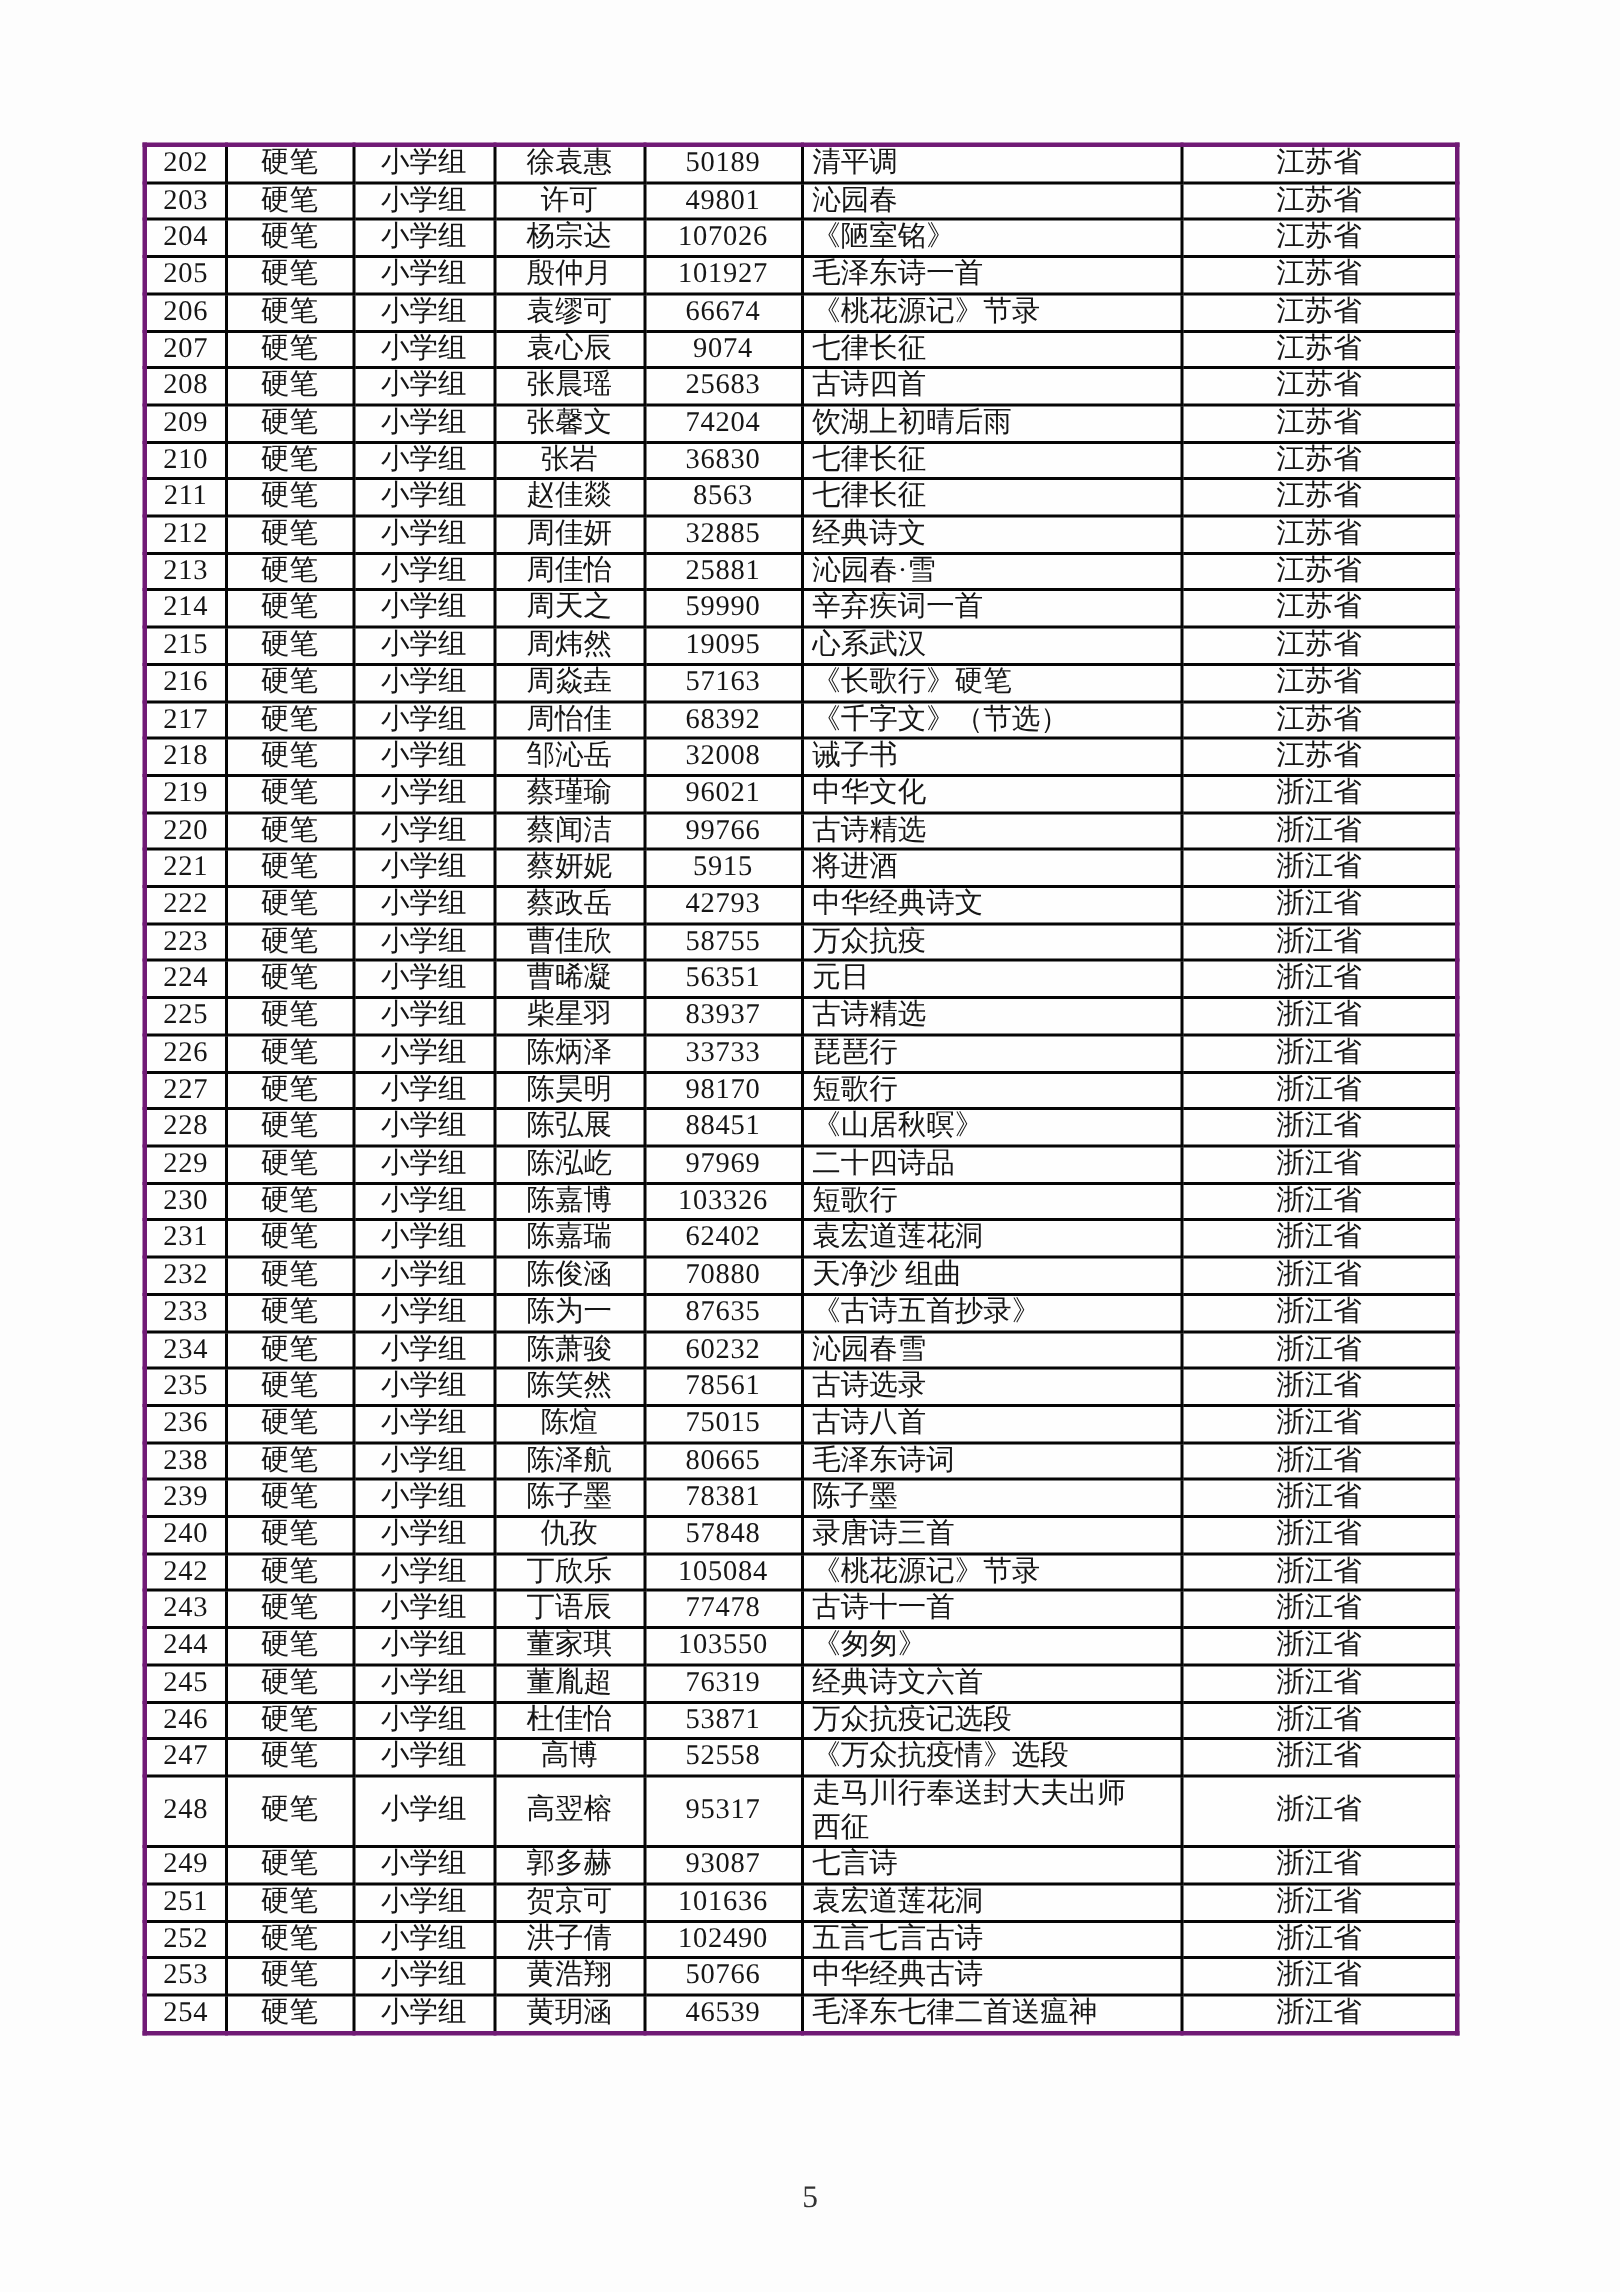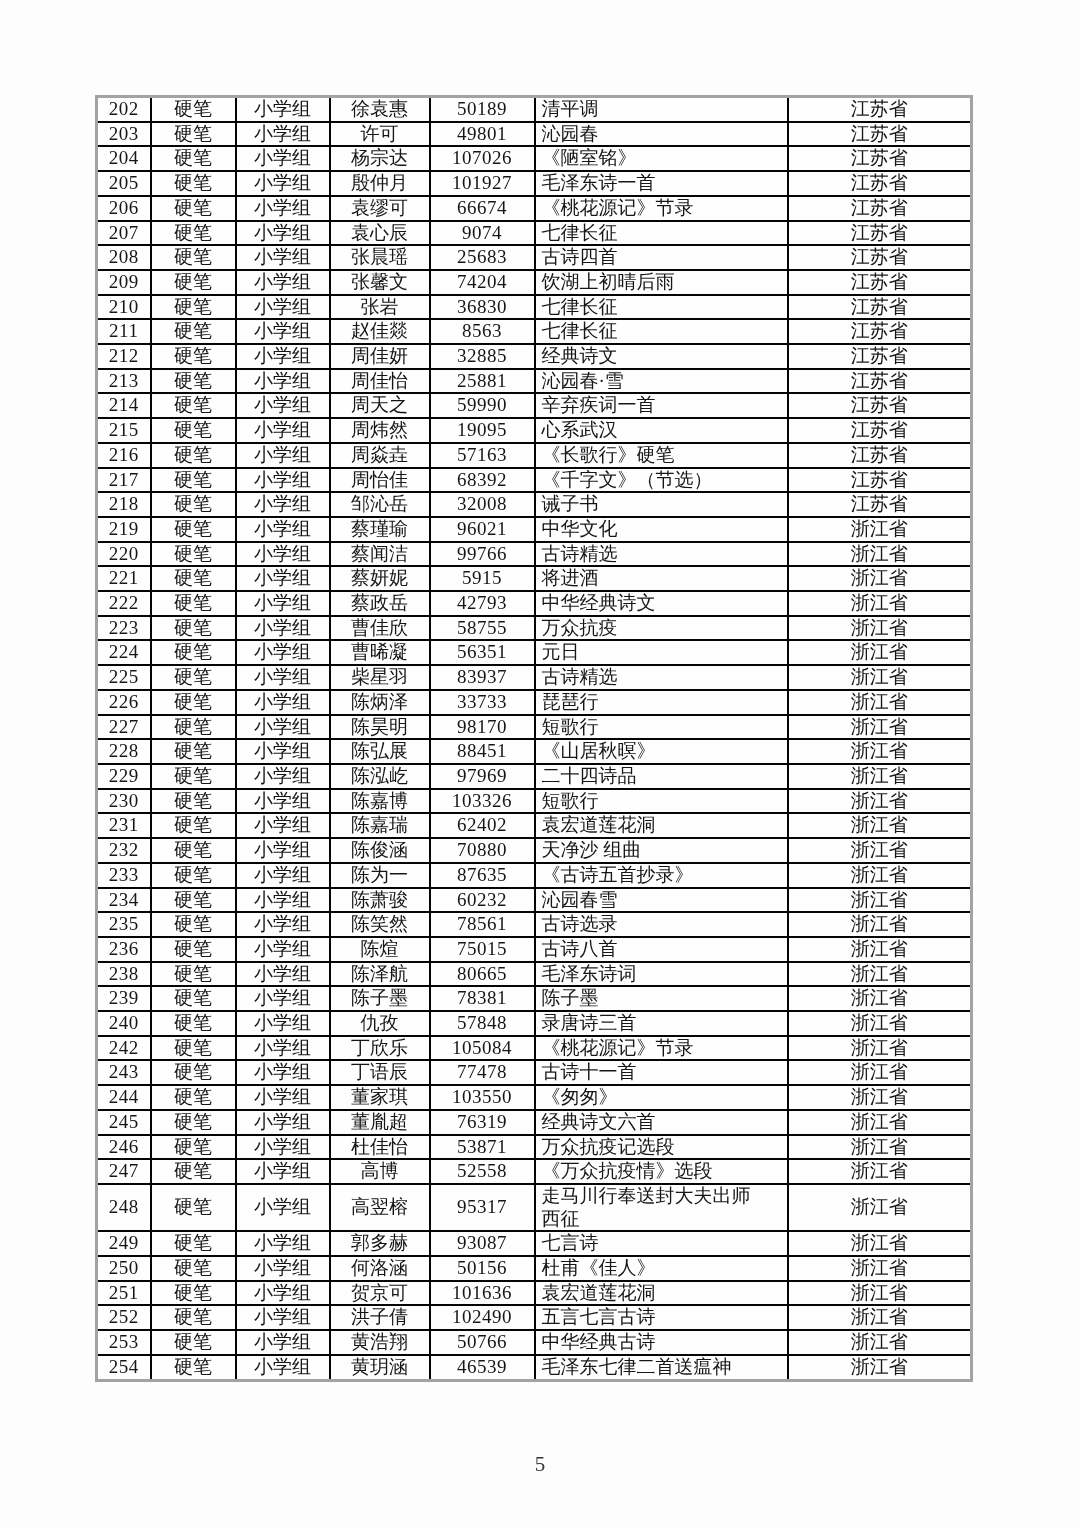--- a/index.html
+++ b/index.html
@@ -16,21 +16,21 @@
     left: 0; top: 0;
     width: 1080px; height: 1528px;
     background: #fdfdfd;
   }
   table.results {
     position: absolute;
     left: 95px; top: 95px;
     width: 875px;
     border-collapse: collapse;
     table-layout: fixed;
-    border: 3px solid #a3a3a3;
+    border: 3px solid #701a75;
   }
   table.results td {
     border: 2px solid #050505;
     height: 22.7px;
     line-height: 22.7px;
     font-size: 19px;
     text-align: center;
     vertical-align: middle;
     padding: 0;
     white-space: normal;
@@ -491,29 +491,20 @@
         <tr>
           <td class="col-0">249</td>
           <td class="col-1">硬笔</td>
           <td class="col-2">小学组</td>
           <td class="col-3">郭多赫</td>
           <td class="col-4">93087</td>
           <td class="col-5">七言诗</td>
           <td class="col-6">浙江省</td>
         </tr>
         <tr>
-          <td class="col-0">250</td>
-          <td class="col-1">硬笔</td>
-          <td class="col-2">小学组</td>
-          <td class="col-3">何洛涵</td>
-          <td class="col-4">50156</td>
-          <td class="col-5">杜甫《佳人》</td>
-          <td class="col-6">浙江省</td>
-        </tr>
-        <tr>
           <td class="col-0">251</td>
           <td class="col-1">硬笔</td>
           <td class="col-2">小学组</td>
           <td class="col-3">贺京可</td>
           <td class="col-4">101636</td>
           <td class="col-5">袁宏道莲花洞</td>
           <td class="col-6">浙江省</td>
         </tr>
         <tr>
           <td class="col-0">252</td>

